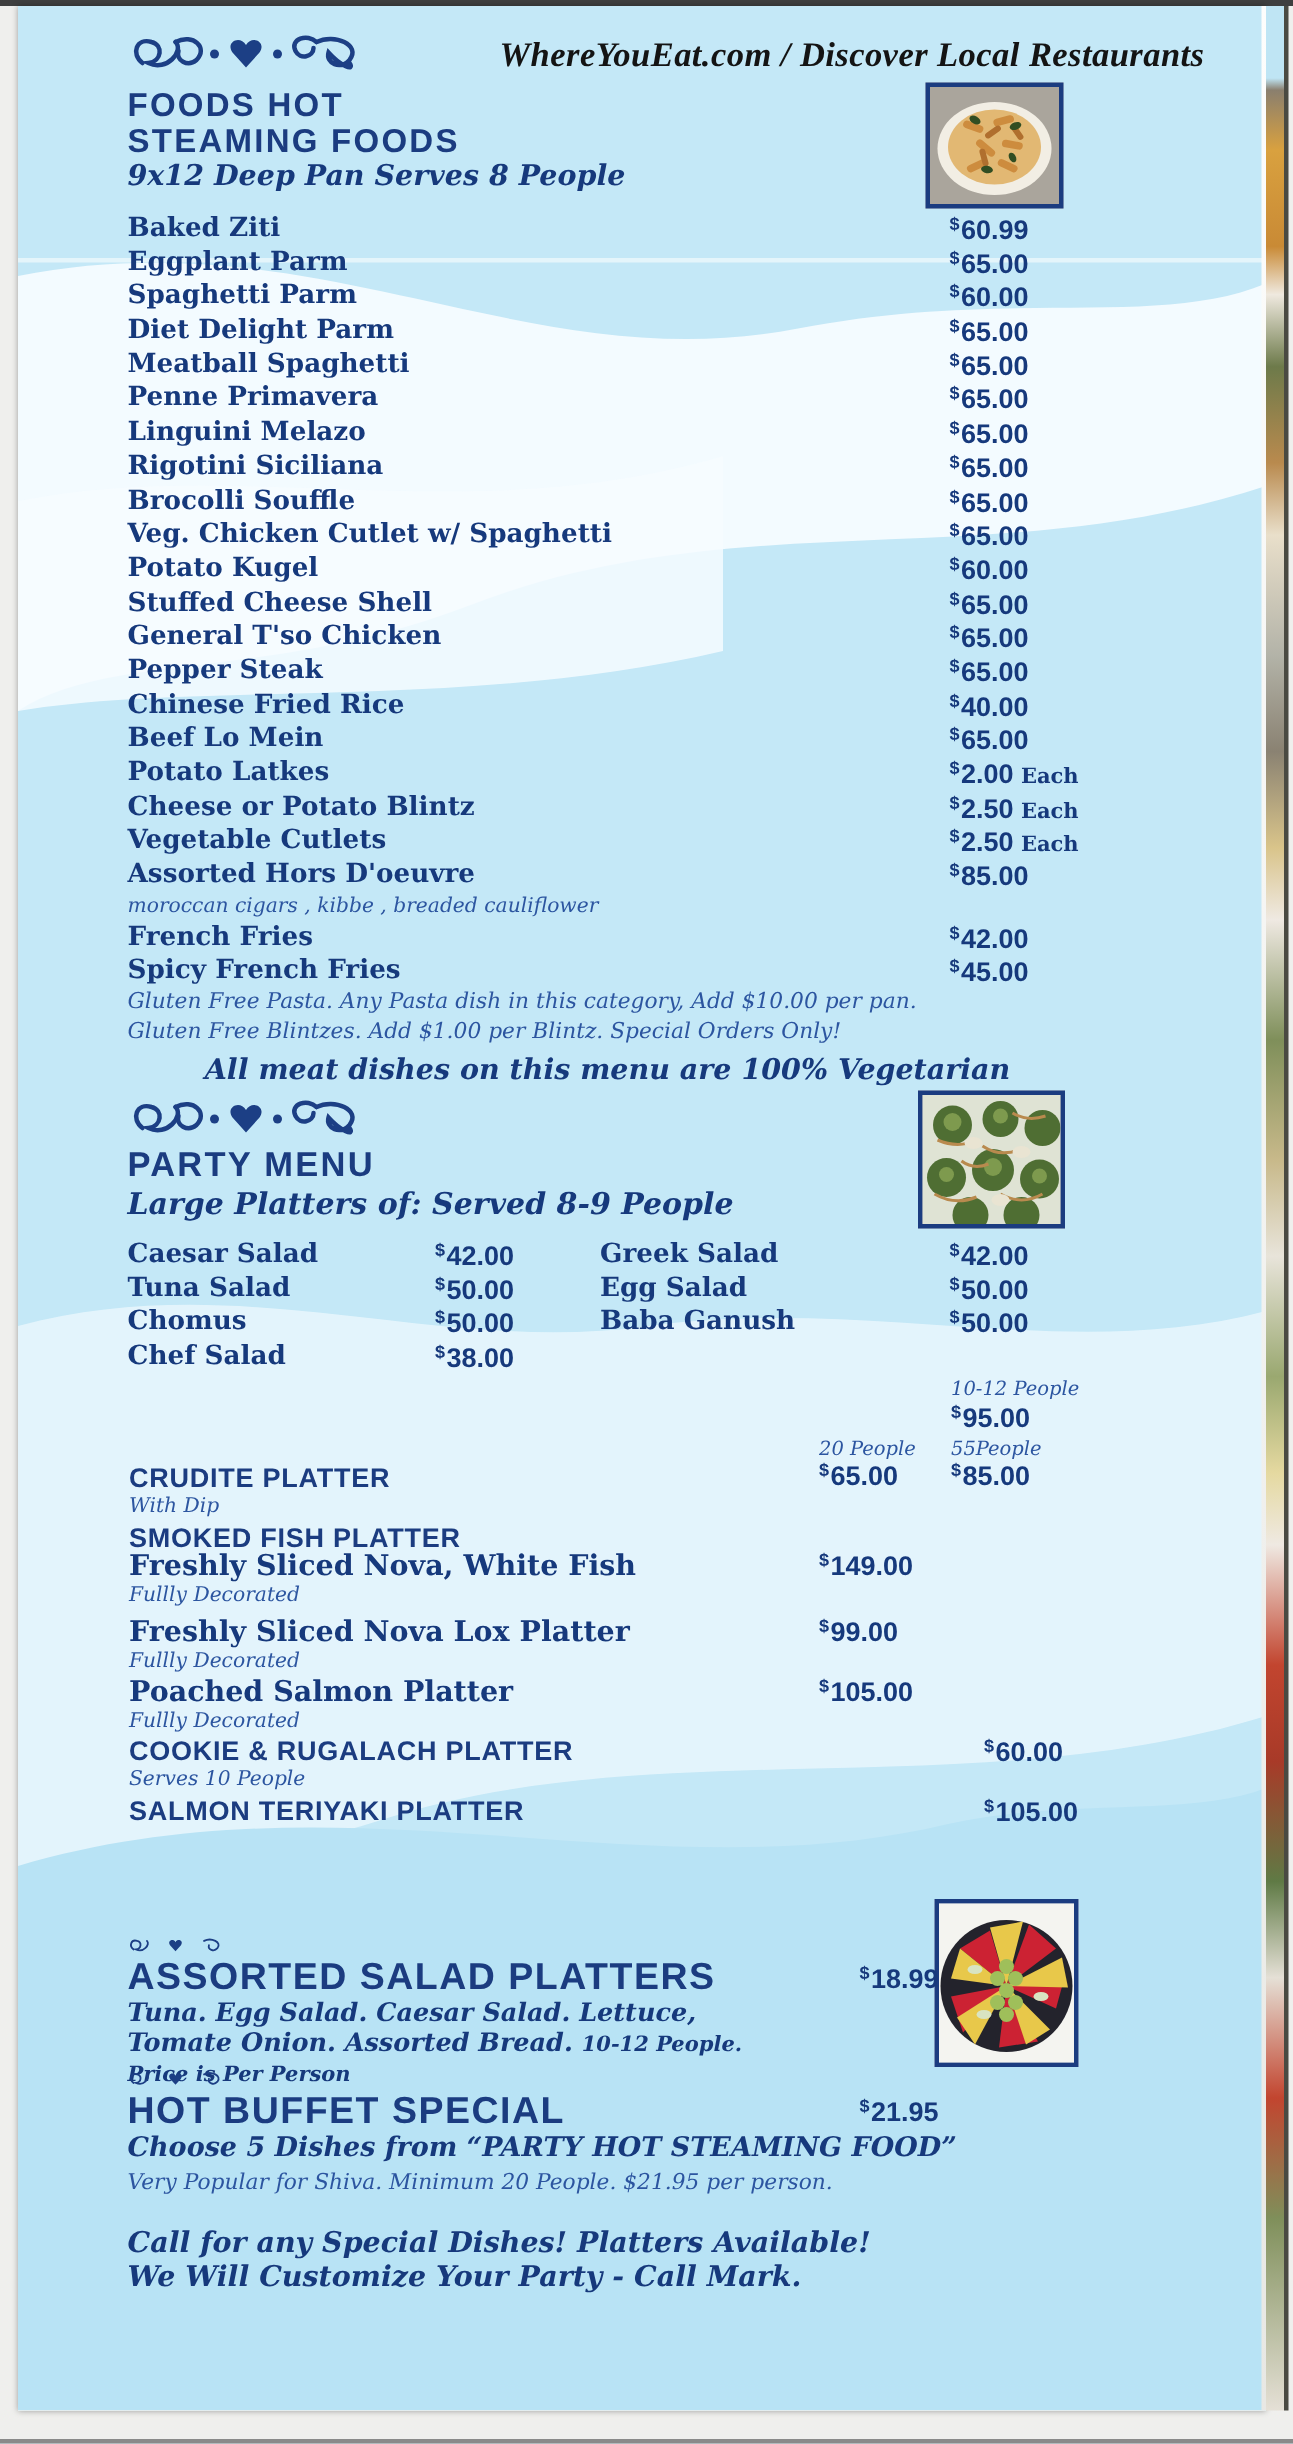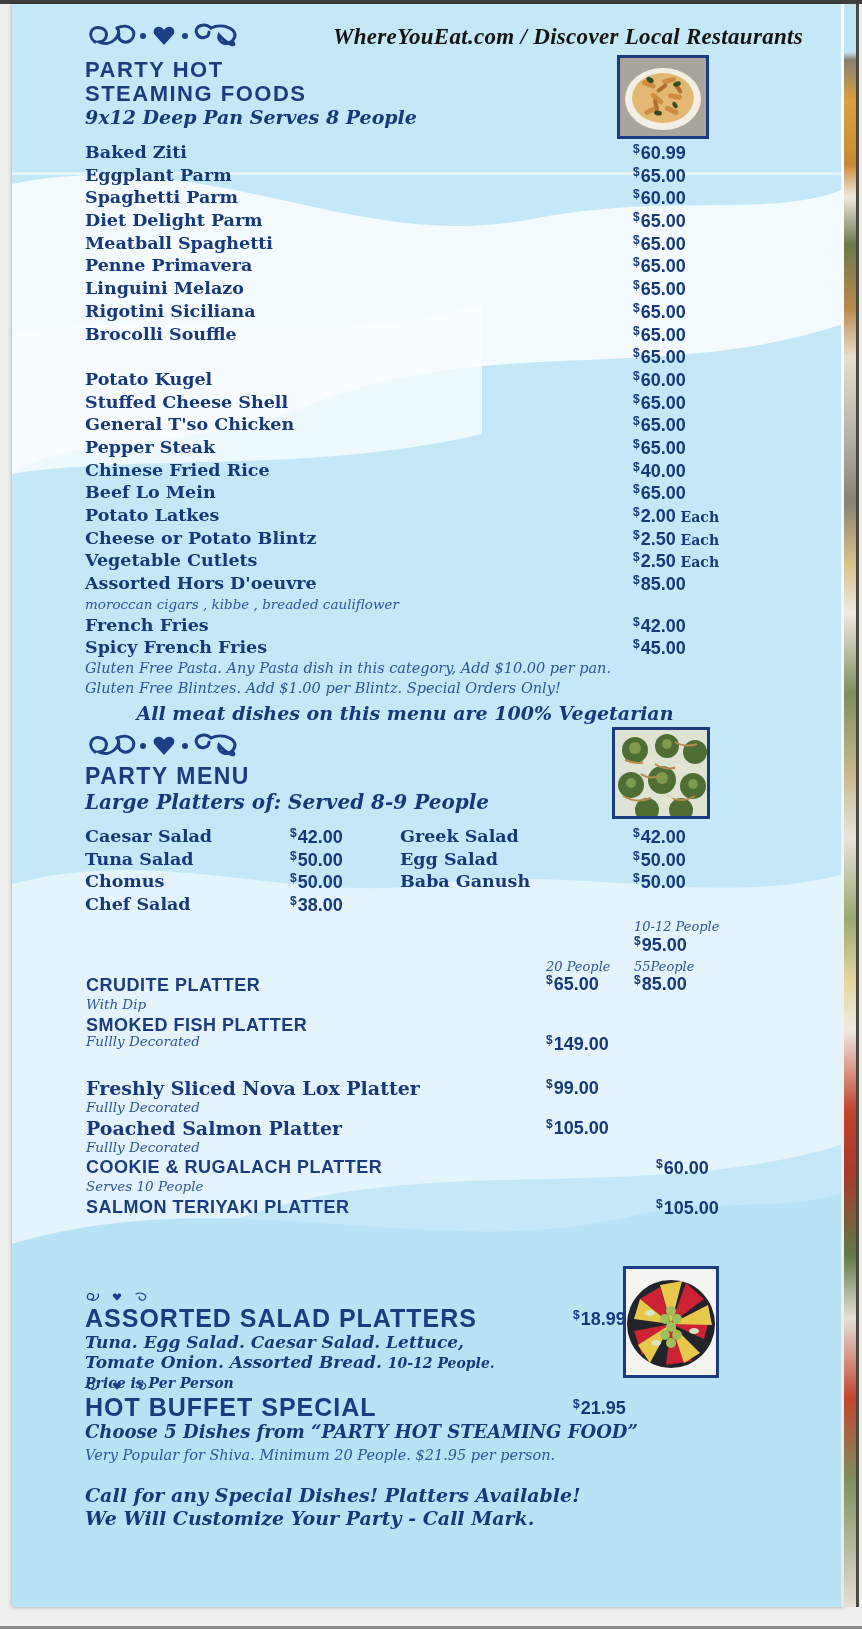--- a/index.html
+++ b/index.html
@@ -115,35 +115,35 @@
       </g>
       <g fill="#314d22">
         <ellipse cx="30" cy="22" rx="4" ry="2.5" transform="rotate(30 30 22)"></ellipse>
         <ellipse cx="57" cy="26" rx="4" ry="2.5" transform="rotate(-20 57 26)"></ellipse>
         <ellipse cx="38" cy="55" rx="4" ry="2.5" transform="rotate(10 38 55)"></ellipse>
         <ellipse cx="55" cy="47" rx="3.5" ry="2.2" transform="rotate(60 55 47)"></ellipse>
       </g>
     </svg>
   </div>
 
-  <div class="abs h1caps" style="left:73px;top:54px;">PARTY HOT</div>
+  <div class="abs h1caps" style="left:73px;top:54px;">FOODS HOT</div>
   <div class="abs h1caps" style="left:73px;top:78px;">STEAMING FOODS</div>
   <div class="abs subtitle" style="left:73px;top:102px;">9x12 Deep Pan Serves 8 People</div>
 
   <div class="abs" style="left:73px;top:138px;width:660px;" id="hot-list">
       <div class="menu-row"><span class="item-name">Baked Ziti</span><span class="price pc-b"><sup>$</sup>60.99</span></div>
       <div class="menu-row"><span class="item-name">Eggplant Parm</span><span class="price pc-b"><sup>$</sup>65.00</span></div>
       <div class="menu-row"><span class="item-name">Spaghetti Parm</span><span class="price pc-b"><sup>$</sup>60.00</span></div>
       <div class="menu-row"><span class="item-name">Diet Delight Parm</span><span class="price pc-b"><sup>$</sup>65.00</span></div>
       <div class="menu-row"><span class="item-name">Meatball Spaghetti</span><span class="price pc-b"><sup>$</sup>65.00</span></div>
       <div class="menu-row"><span class="item-name">Penne Primavera</span><span class="price pc-b"><sup>$</sup>65.00</span></div>
       <div class="menu-row"><span class="item-name">Linguini Melazo</span><span class="price pc-b"><sup>$</sup>65.00</span></div>
       <div class="menu-row"><span class="item-name">Rigotini Siciliana</span><span class="price pc-b"><sup>$</sup>65.00</span></div>
       <div class="menu-row"><span class="item-name">Brocolli Souffle</span><span class="price pc-b"><sup>$</sup>65.00</span></div>
-      <div class="menu-row"><span class="price pc-b"><sup>$</sup>65.00</span></div>
+      <div class="menu-row"><span class="item-name">Veg. Chicken Cutlet w/ Spaghetti</span><span class="price pc-b"><sup>$</sup>65.00</span></div>
       <div class="menu-row"><span class="item-name">Potato Kugel</span><span class="price pc-b"><sup>$</sup>60.00</span></div>
       <div class="menu-row"><span class="item-name">Stuffed Cheese Shell</span><span class="price pc-b"><sup>$</sup>65.00</span></div>
       <div class="menu-row"><span class="item-name">General T'so Chicken</span><span class="price pc-b"><sup>$</sup>65.00</span></div>
       <div class="menu-row"><span class="item-name">Pepper Steak</span><span class="price pc-b"><sup>$</sup>65.00</span></div>
       <div class="menu-row"><span class="item-name">Chinese Fried Rice</span><span class="price pc-b"><sup>$</sup>40.00</span></div>
       <div class="menu-row"><span class="item-name">Beef Lo Mein</span><span class="price pc-b"><sup>$</sup>65.00</span></div>
       <div class="menu-row"><span class="item-name">Potato Latkes</span><span class="price pc-b"><sup>$</sup>2.00<span class="each"> Each</span></span></div>
       <div class="menu-row"><span class="item-name">Cheese or Potato Blintz</span><span class="price pc-b"><sup>$</sup>2.50<span class="each"> Each</span></span></div>
       <div class="menu-row"><span class="item-name">Vegetable Cutlets</span><span class="price pc-b"><sup>$</sup>2.50<span class="each"> Each</span></span></div>
       <div class="menu-row"><span class="item-name">Assorted Hors D'oeuvre</span><span class="price pc-b"><sup>$</sup>85.00</span></div>
@@ -238,20 +238,21 @@
         <span class="price pc-a" style="top: 14px;"><sup>$</sup>65.00</span>
         <div class="col-label" style="left: 548px; top: 0px;">55People</div>
         <span class="price pc-b" style="top: 14px;"><sup>$</sup>85.00</span>
         <div class="caps-name" style="margin-top: 16px;">CRUDITE PLATTER</div>
         <div class="small-note">With Dip</div>
       </div>
       <div style="position: absolute; left: 0px; top: 96px; width: 660px;">
         <div class="caps-name">SMOKED FISH PLATTER</div>
       </div>
       <div style="position: absolute; left: 0px; top: 114px; width: 660px;">
+        <div class="bold-name">Freshly Sliced Nova, White Fish</div>
         <span class="price pc-a" style="top: 0px;"><sup>$</sup>149.00</span>
         <div class="small-note">Fullly Decorated</div>
       </div>
       <div style="position: absolute; left: 0px; top: 158px; width: 660px;">
         <div class="bold-name">Freshly Sliced Nova Lox Platter</div>
         <span class="price pc-a" style="top: 0px;"><sup>$</sup>99.00</span>
         <div class="small-note">Fullly Decorated</div>
       </div>
       <div style="position: absolute; left: 0px; top: 198px; width: 660px;">
         <div class="bold-name">Poached Salmon Platter</div>

